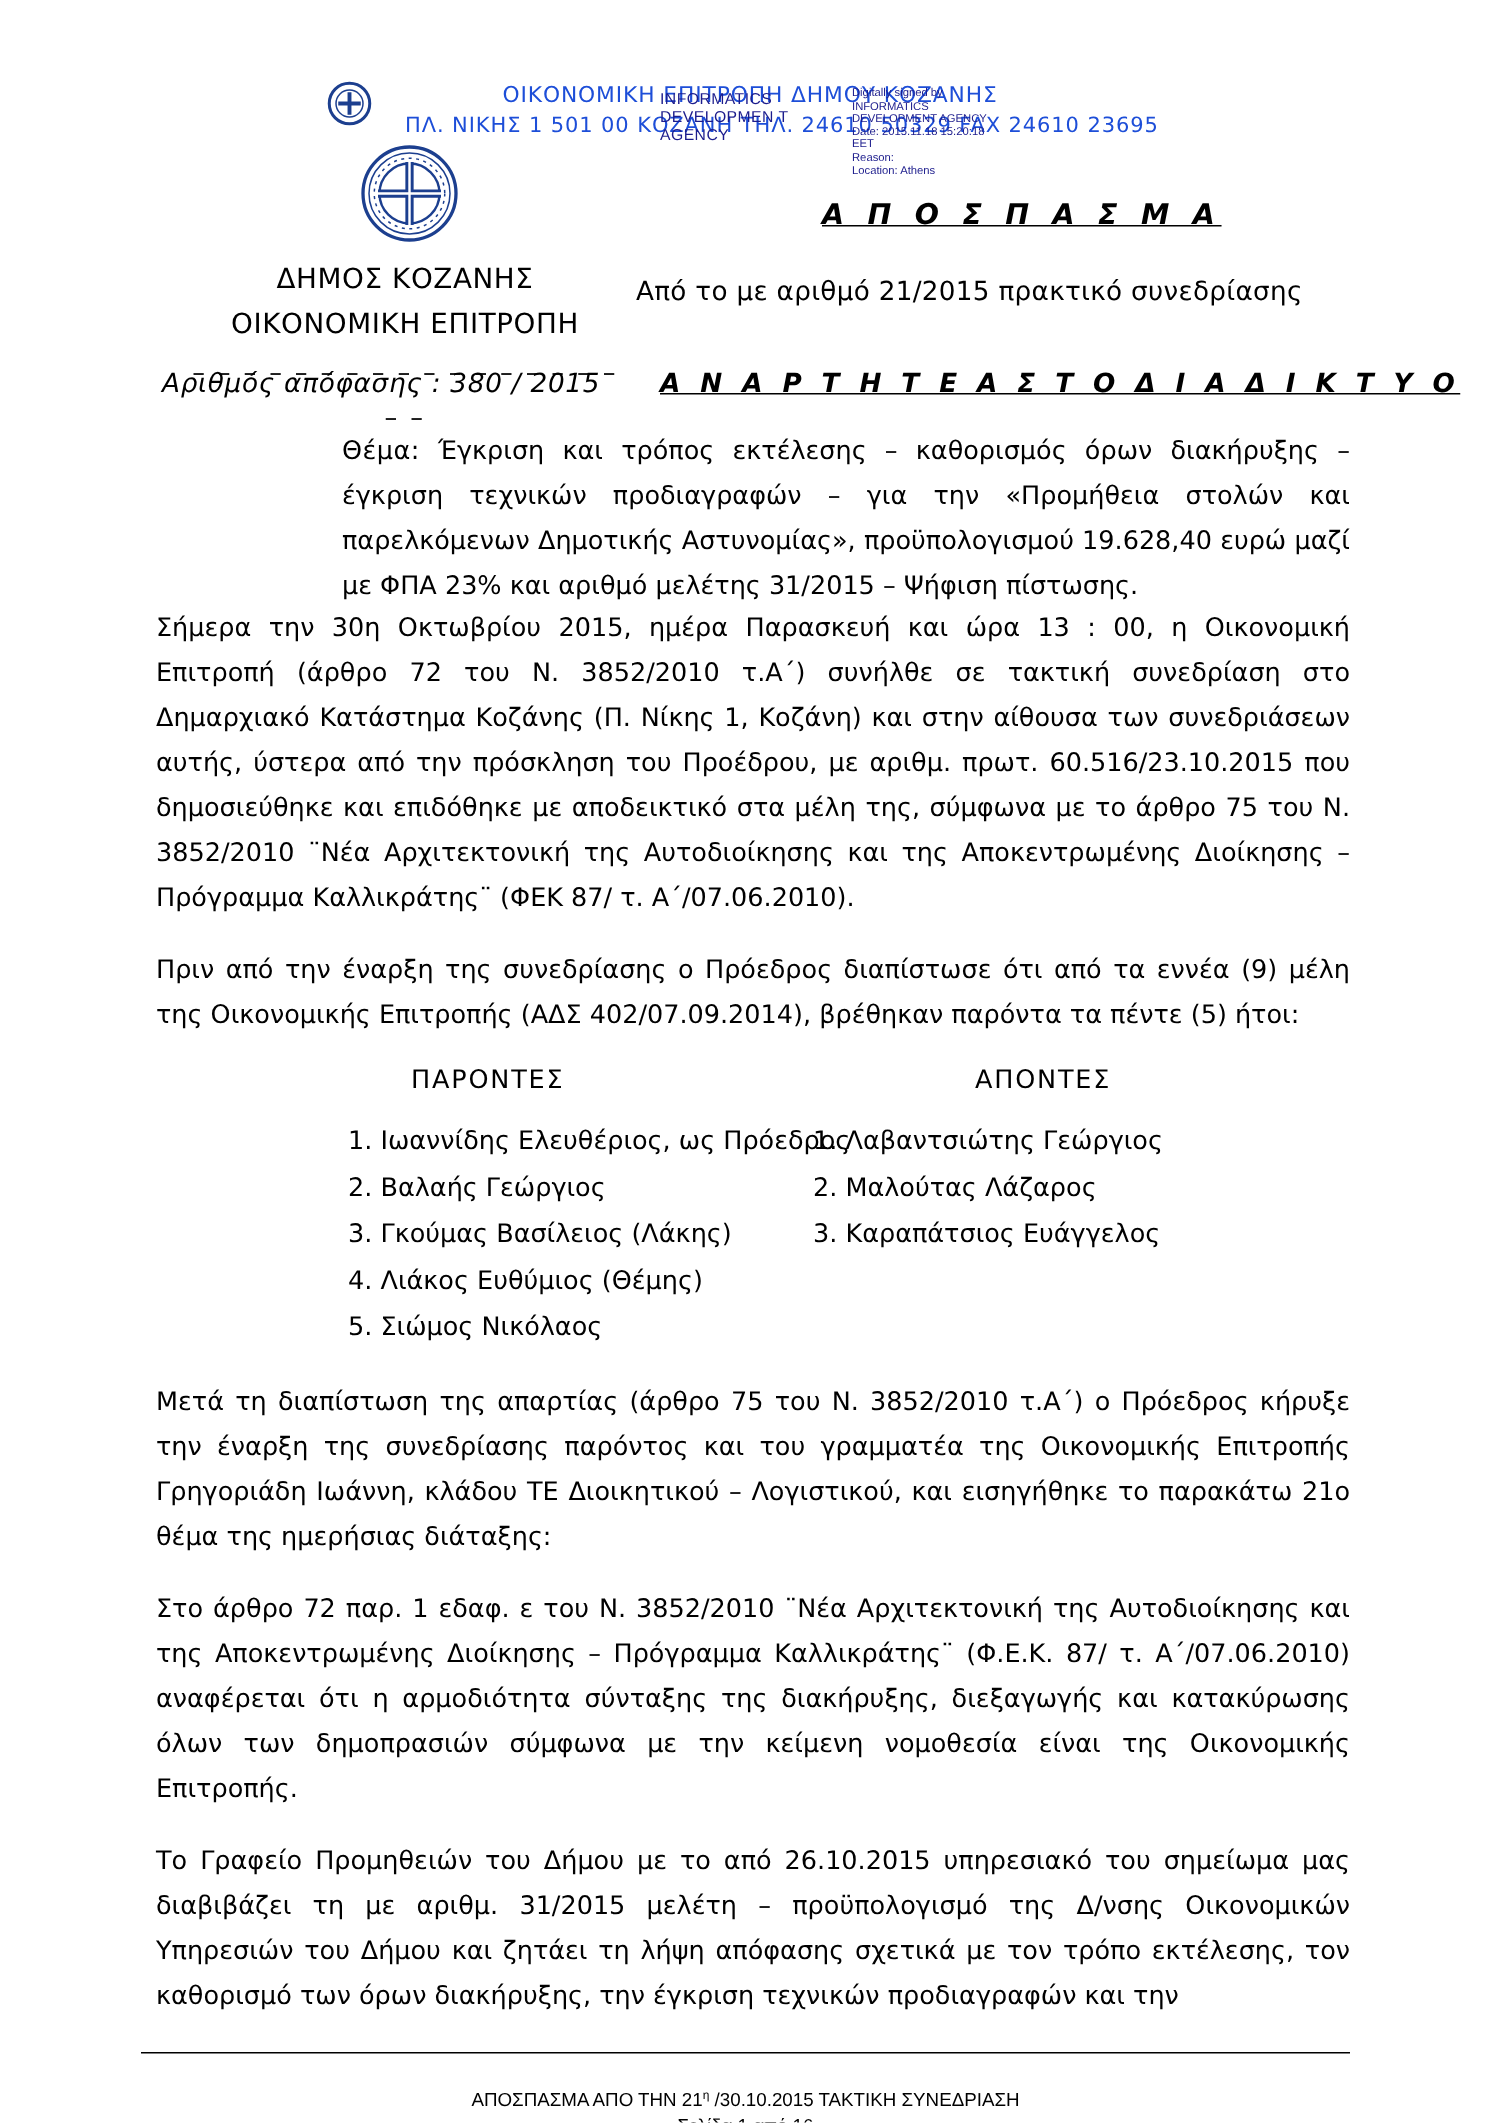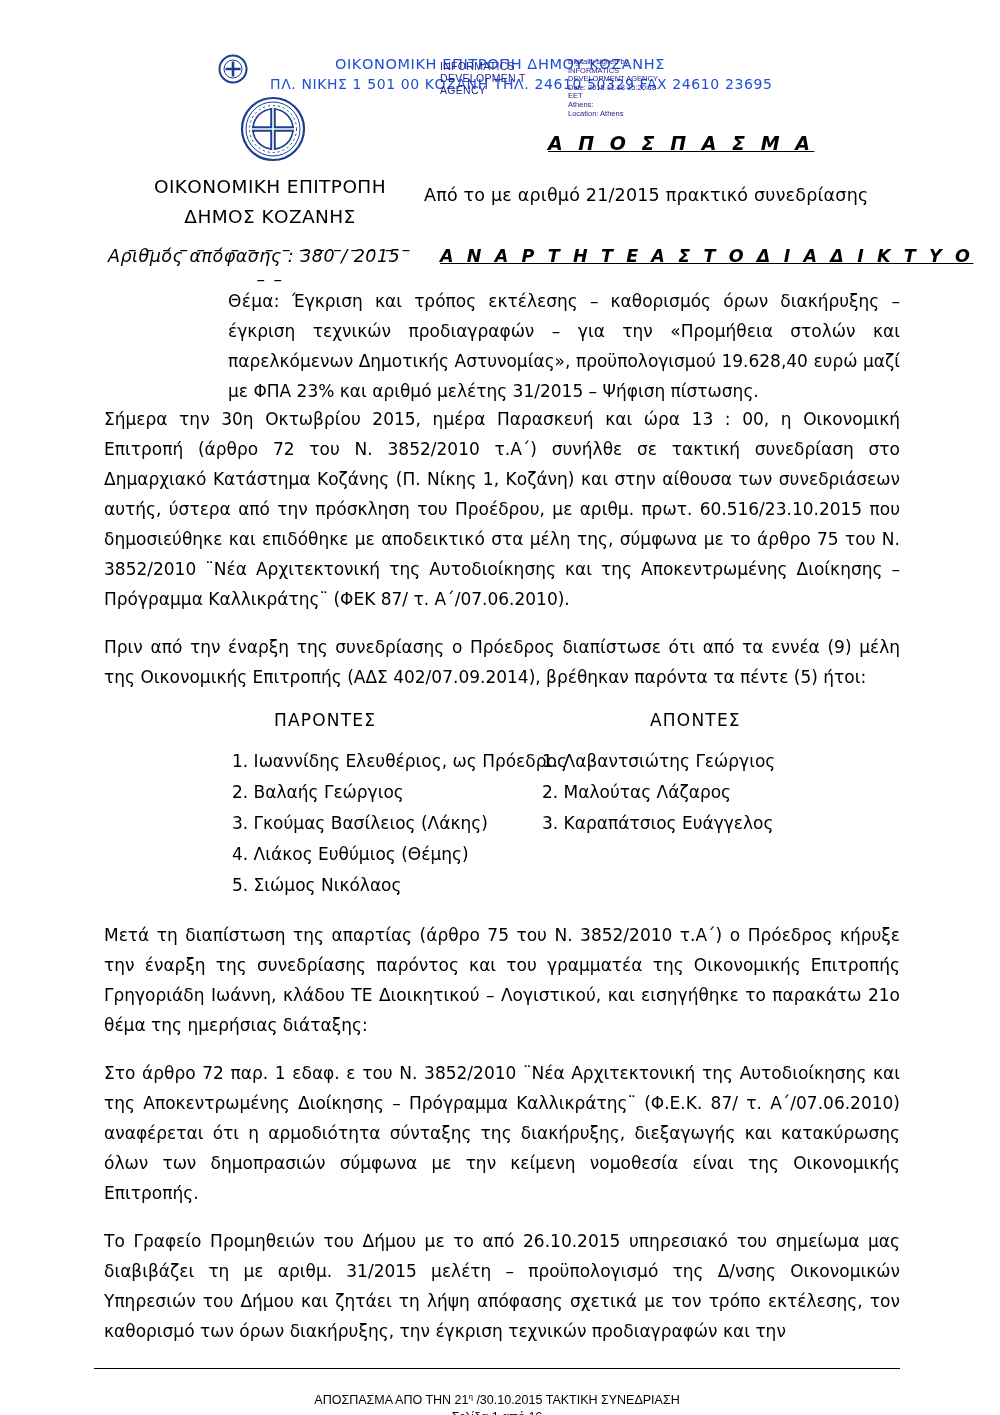--- a/index.html
+++ b/index.html
@@ -251,42 +251,42 @@
     </div>
 
     <div class="sig-overlay">
       <div class="big">INFORMATICS DEVELOPMEN T AGENCY</div>
       <div class="col2">
         <div>Digitally signed by</div>
         <div>INFORMATICS</div>
         <div>DEVELOPMENT AGENCY</div>
         <div>Date: 2015.11.18 15:20:18</div>
         <div>EET</div>
-        <div>Athens:</div>
+        <div>Reason:</div>
         <div>Location: Athens</div>
       </div>
     </div>
   </div>
 
   <div class="seal">
     <svg width="66" height="66" viewBox="0 0 66 66">
       <circle cx="33" cy="33" r="31" fill="none" stroke="#1c3f8f" stroke-width="2.2"></circle>
       <circle cx="33" cy="33" r="27" fill="none" stroke="#1c3f8f" stroke-width="1"></circle>
       <circle cx="33" cy="33" r="20" fill="none" stroke="#1c3f8f" stroke-width="1.6"></circle>
       <path d="M33 12 L33 54 M12 33 L54 33" stroke="#1c3f8f" stroke-width="5.5"></path>
       <path d="M33 12 L33 54 M12 33 L54 33" stroke="#ffffff" stroke-width="1.6"></path>
       <g stroke="#1c3f8f" stroke-width="1">
         <circle cx="33" cy="33" r="23.5" fill="none" stroke-dasharray="2 3"></circle>
       </g>
     </svg>
   </div>
 
   <div class="left-block">
+    <span class="ln">ΔΗΜΟΣ    ΚΟΖΑΝΗΣ</span>
     <span class="ln">ΟΙΚΟΝΟΜΙΚΗ    ΕΠΙΤΡΟΠΗ</span>
-    <span class="ln">ΔΗΜΟΣ    ΚΟΖΑΝΗΣ</span>
     <span class="dashes">– – – – – – – – – – – – – – – – – – –</span>
   </div>
 
   <div class="apospasma">Α Π Ο Σ Π Α Σ Μ Α</div>
   <div class="praktiko">Από το με αριθμό 21/2015 πρακτικό συνεδρίασης</div>
   <div class="arithmos">Αριθμός   απόφασης :   380 / 2015</div>
   <div class="anartitea">Α Ν Α Ρ Τ Η Τ Ε Α   Σ Τ Ο   Δ Ι Α Δ Ι Κ Τ Υ Ο</div>
 
   <div class="subject">
     <span class="lbl">Θέμα:</span>

